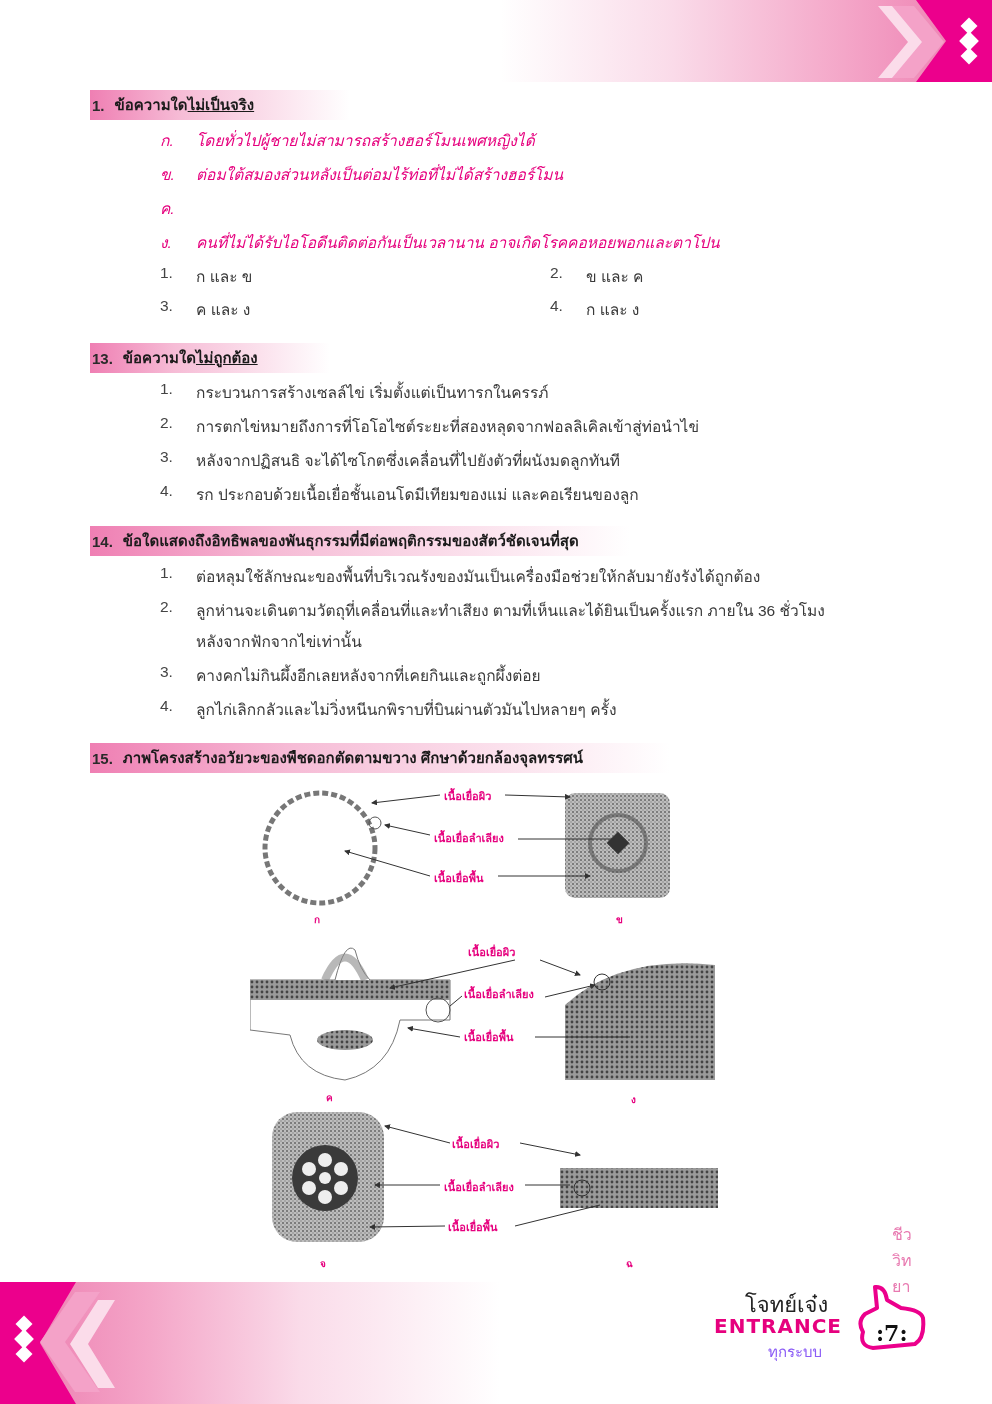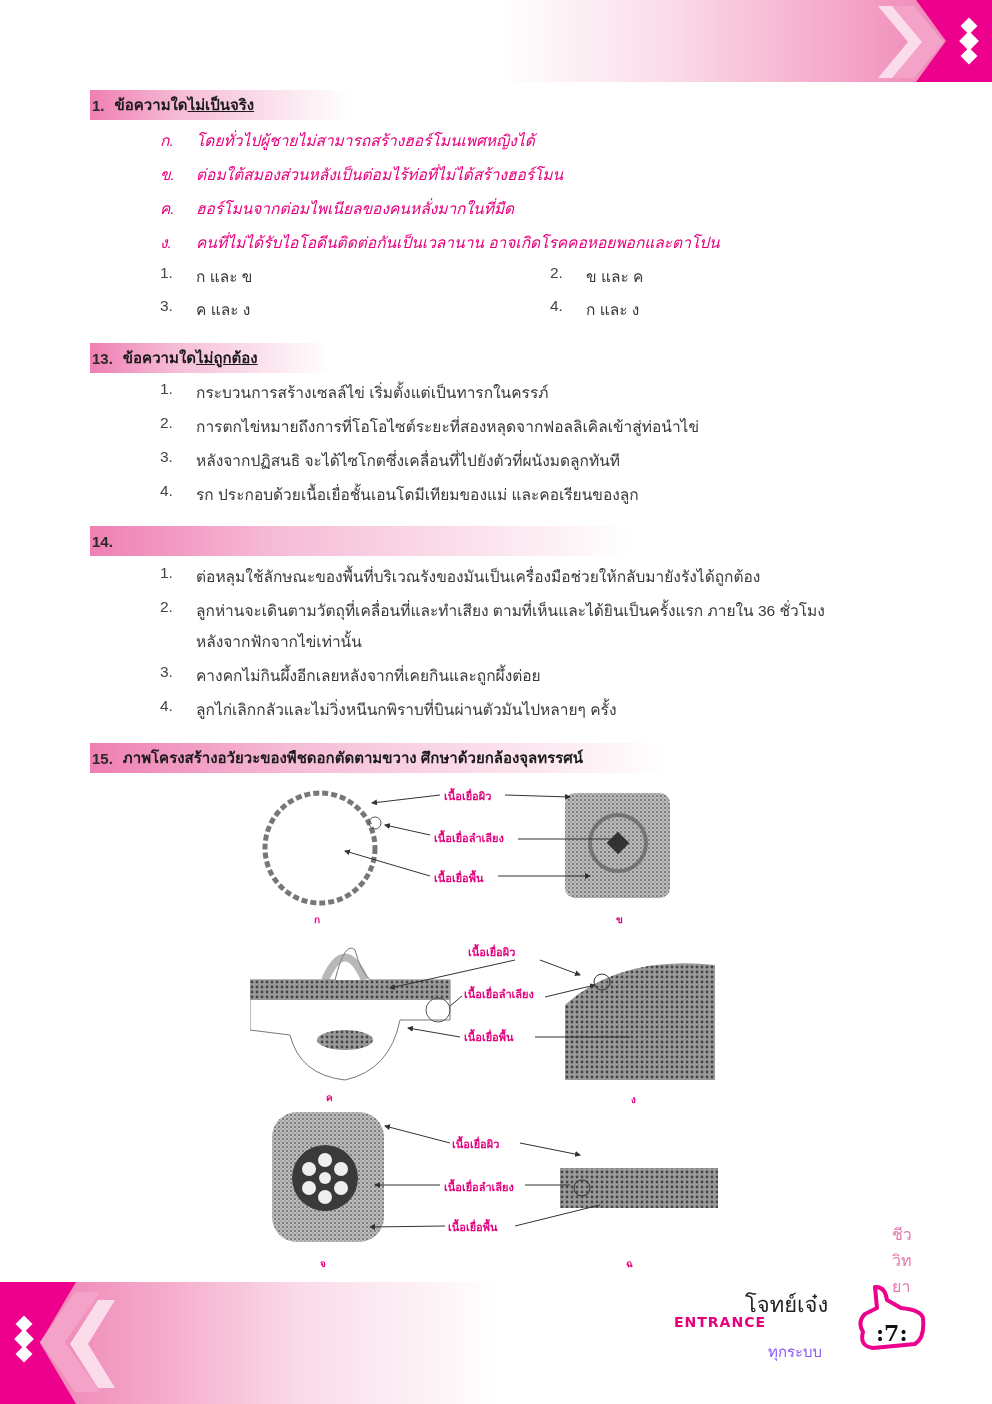--- a/index.html
+++ b/index.html
@@ -35,21 +35,21 @@
   .opt .txt { color: #3a3a3a; }
   .opt.pink .lbl, .opt.pink .txt { color: #e6007e; font-style: italic; }
 
   
   .fig { position: absolute; }
   .plabel { position: absolute; color: #e6007e; font-weight: bold; font-size: 11px; font-family: "Liberation Sans", sans-serif; }
   .fig-letter { position: absolute; color: #e6007e; font-weight: bold; font-size: 10px; font-family: "Liberation Sans", sans-serif; }
 
   
   .logo-thai { position: absolute; left: 745px; top: 1287px; font-size: 22px; color: #222; font-family: "DejaVu Sans", sans-serif; }
-  .logo-entrance { position: absolute; left: 674px; top: 1314px; font-size: 14px; color: #e6007e; font-weight: bold; letter-spacing: 1px; font-family: "DejaVu Sans", sans-serif; }
+  .logo-entrance { position: absolute; left: 714px; top: 1314px; font-size: 20px; color: #e6007e; font-weight: bold; letter-spacing: 1px; font-family: "DejaVu Sans", sans-serif; }
   .logo-sub { position: absolute; left: 768px; top: 1340px; font-size: 15px; color: #8b5cf6; font-family: "DejaVu Sans", sans-serif; }
   .logo-subject { position: absolute; left: 892px; top: 1222px; font-size: 16px; line-height: 26px; color: #e879b0; font-family: "DejaVu Sans", sans-serif; width: 40px; }
   .page-num { position: absolute; left: 876px; top: 1320px; font-size: 22px; font-weight: bold; color: #111; font-family: "DejaVu Serif", serif; }
 </style>
 </head>
 <body>
 
 <div class="top-banner">
   <svg class="chev" style="left:378px; top:6px;" viewBox="0 0 60 72">
     <polygon points="0,0 22,0 52,36 22,72 0,72 30,36" fill="#fbdcea"></polygon>
@@ -72,21 +72,20 @@
 <div class="opt pink" style="left:160px; top:128px;">
     <span class="lbl">ก.</span>
     <span class="txt">โดยทั่วไปผู้ชายไม่สามารถสร้างฮอร์โมนเพศหญิงได้</span>
   </div>
 <div class="opt pink" style="left:160px; top:162px;">
     <span class="lbl">ข.</span>
     <span class="txt">ต่อมใต้สมองส่วนหลังเป็นต่อมไร้ท่อที่ไม่ได้สร้างฮอร์โมน</span>
   </div>
 <div class="opt pink" style="left:160px; top:196px;">
     <span class="lbl">ค.</span>
-    <span class="txt">ฮอร์โมนจากต่อมไพเนียลของคนหลั่งมากในที่มืด</span>
   </div>
 <div class="opt pink" style="left:160px; top:230px;">
     <span class="lbl">ง.</span>
     <span class="txt">คนที่ไม่ได้รับไอโอดีนติดต่อกันเป็นเวลานาน อาจเกิดโรคคอหอยพอกและตาโปน</span>
   </div>
 <div class="opt" style="left:160px; top:264px;">
     <span class="lbl">1.</span>
     <span class="txt">ก และ ข</span>
   </div>
 <div class="opt" style="left:550px; top:264px;">
@@ -118,20 +117,21 @@
     <span class="lbl">3.</span>
     <span class="txt">หลังจากปฏิสนธิ จะได้ไซโกตซึ่งเคลื่อนที่ไปยังตัวที่ผนังมดลูกทันที</span>
   </div>
 <div class="opt" style="left:160px; top:482px;">
     <span class="lbl">4.</span>
     <span class="txt">รก ประกอบด้วยเนื้อเยื่อชั้นเอนโดมีเทียมของแม่ และคอเรียนของลูก</span>
   </div>
 
 <div class="q-header" style="top:526px; width:540px;">
   <span class="q-num">14.</span>
+  <span class="q-title">ข้อใดแสดงถึงอิทธิพลของพันธุกรรมที่มีต่อพฤติกรรมของสัตว์ชัดเจนที่สุด</span>
 </div>
 <div class="opt" style="left:160px; top:564px;">
     <span class="lbl">1.</span>
     <span class="txt">ต่อหลุมใช้ลักษณะของพื้นที่บริเวณรังของมันเป็นเครื่องมือช่วยให้กลับมายังรังได้ถูกต้อง</span>
   </div>
 <div class="opt" style="left:160px; top:598px;">
     <span class="lbl">2.</span>
     <span class="txt">ลูกห่านจะเดินตามวัตถุที่เคลื่อนที่และทำเสียง ตามที่เห็นและได้ยินเป็นครั้งแรก ภายใน 36 ชั่วโมง</span>
   </div>
 <div class="opt" style="left:160px; top:629px;">

